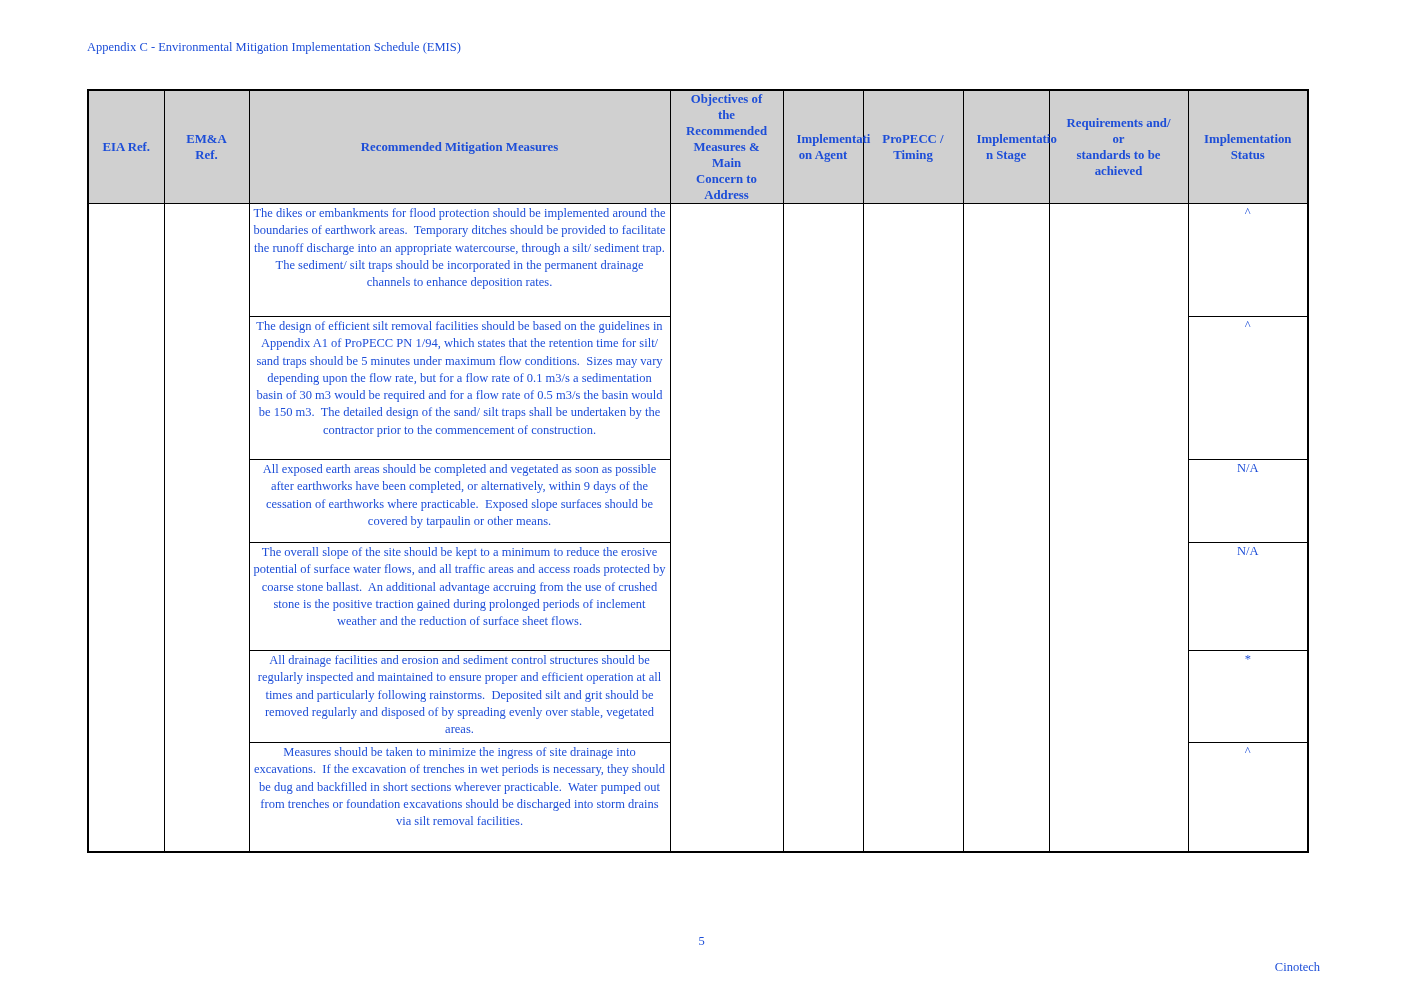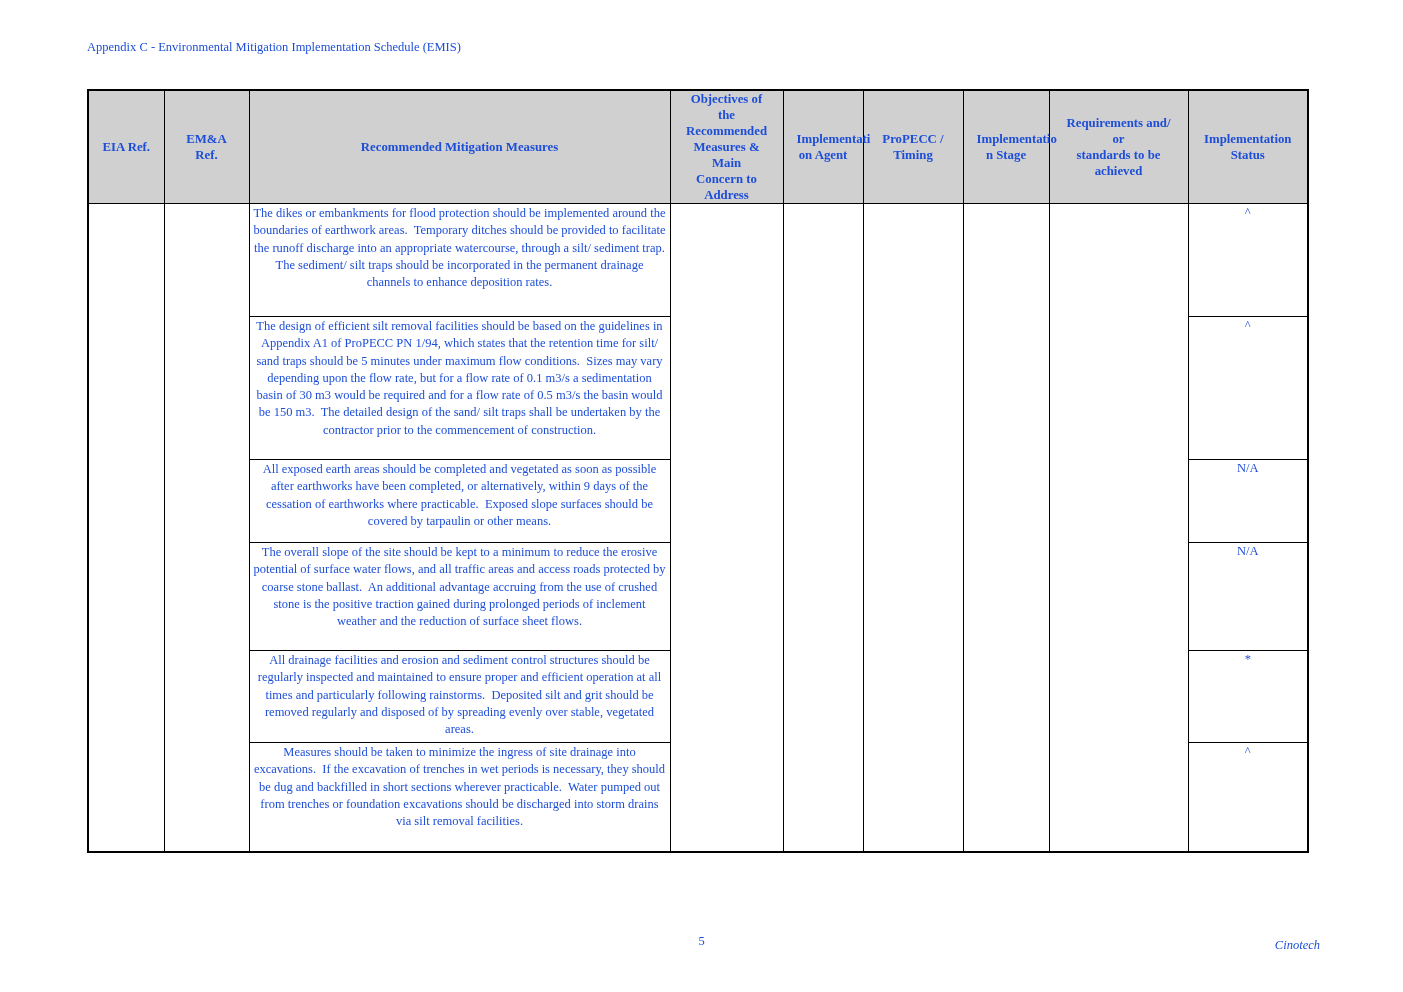--- a/index.html
+++ b/index.html
@@ -66,24 +66,23 @@
     position: absolute;
     left: 0;
     right: 0;
     top: 934px;
     text-align: center;
     font-size: 12.5px;
   }
   .footer-company {
     position: absolute;
     right: 83px;
-    top: 938px;
+    top: 960px;
     font-size: 12.5px;
     text-align: right;
-    font-style: italic;
   }
 </style>
 </head>
 <body>
 
 <div class="page">
 
   <div class="doc-title">Appendix C - Environmental Mitigation Implementation Schedule (EMIS)</div>
 
   <table class="emis">

